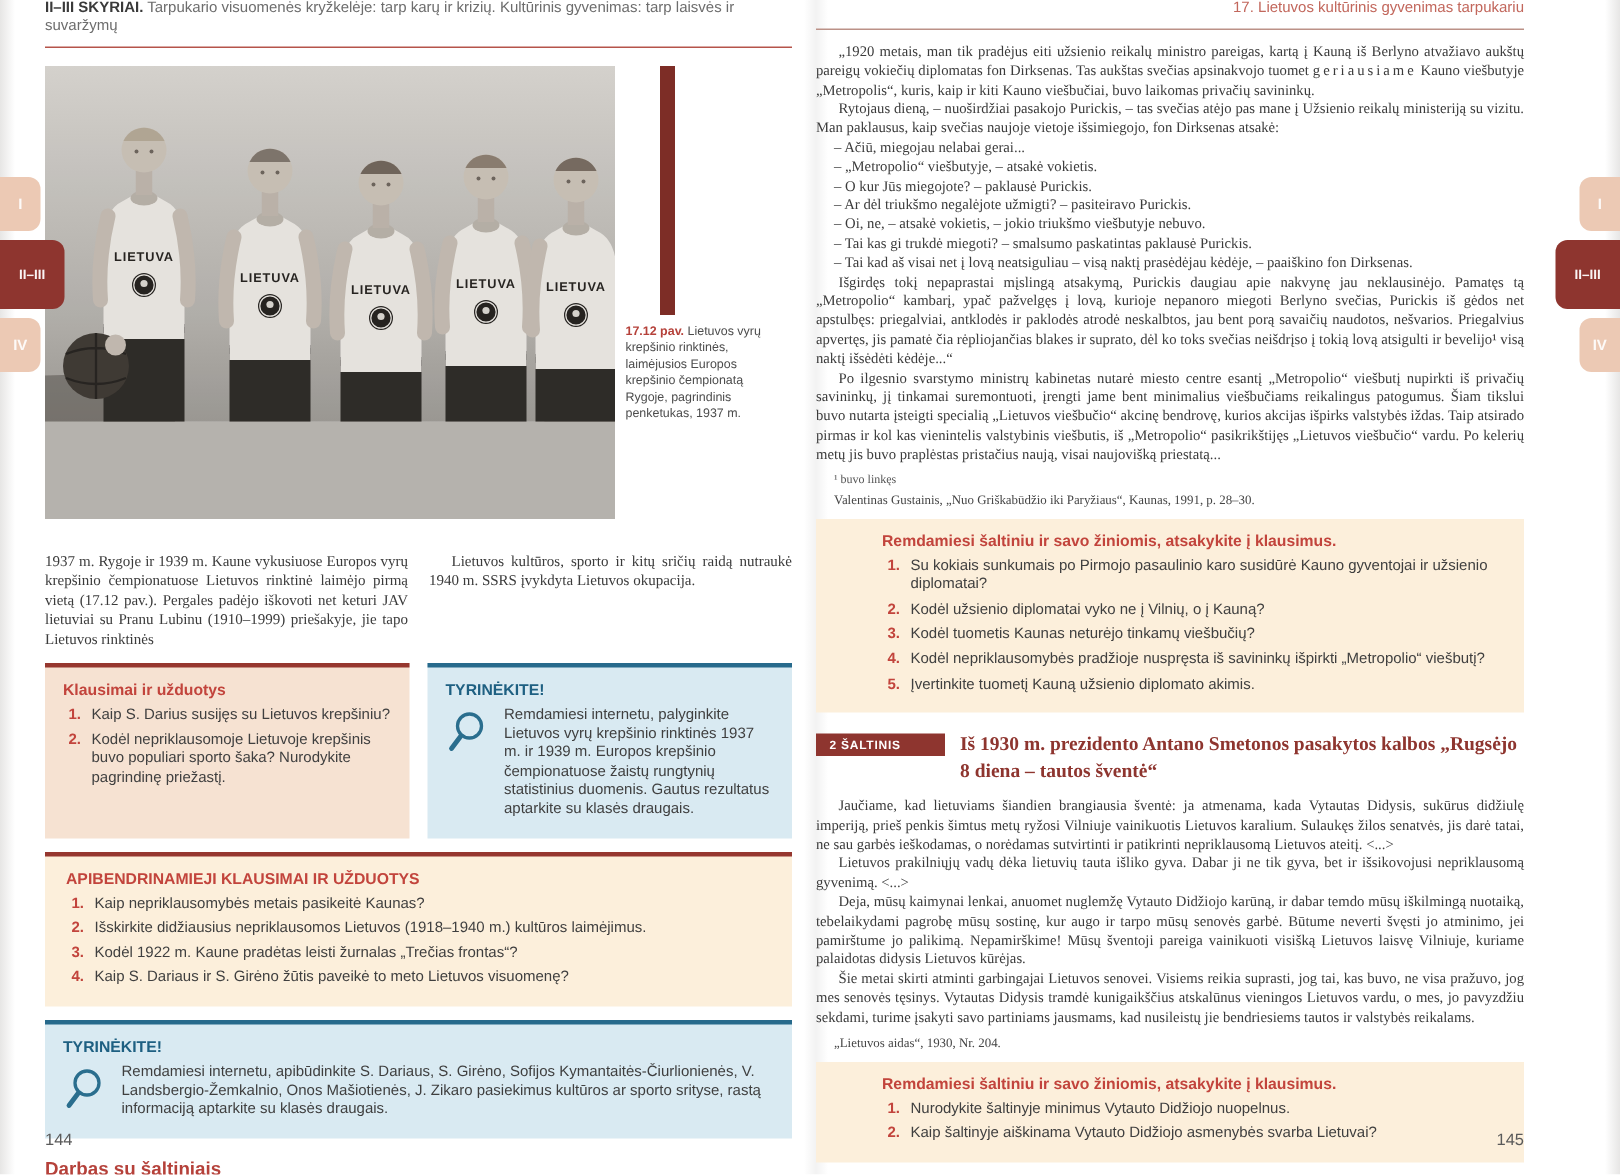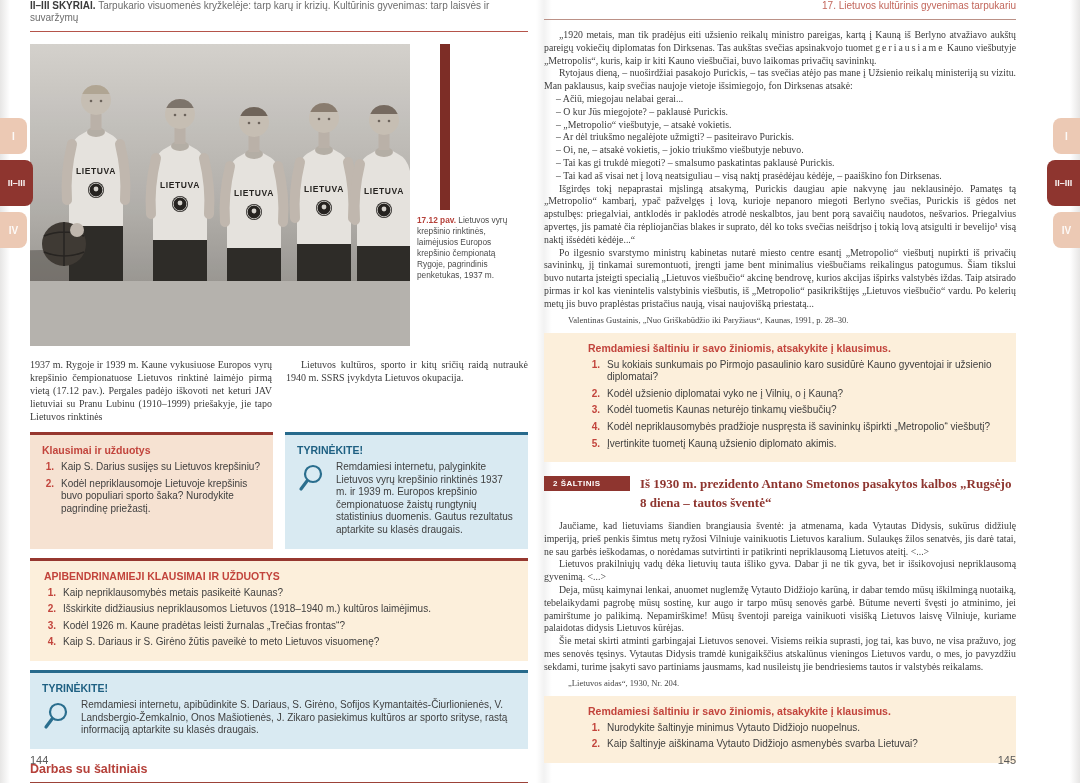--- a/index.html
+++ b/index.html
@@ -20,21 +20,21 @@
   .hdr-right{border-bottom:1px solid #bb9187;text-align:right;color:#c2675c;}
 
   
   .photo-row{display:flex;margin-top:12px;}
   .photo-frame{width:380px;height:302px;flex:0 0 380px;overflow:hidden;background:#b5b2ad;}
   .photo-side{position:relative;flex:1;padding-left:7px;}
   .accent-bar{position:absolute;left:30px;top:0;width:10px;height:166px;background:#7d2d26;}
   .caption{margin-top:171px;font-size:8.3px;line-height:1.32;color:#4c4c4c;width:96px;}
   .cap-label{color:#b5413a;font-weight:bold;}
 
-  .cols{display:flex;gap:14px;margin-top:12px;}
+  .cols{display:flex;gap:14px;margin-top:22px;}
   .col{flex:1;font-family:"Liberation Serif","DejaVu Serif",serif;font-size:10px;line-height:13px;text-align:justify;color:#3b3b3b;}
   .col p{margin:0;}
   .indent{text-indent:15px;}
 
   .boxrow{display:flex;gap:12px;margin-top:9px;align-items:stretch;}
   .box-pink,.box-blue,.box-cream{box-sizing:border-box;}
   .box-pink{flex:1;background:#f6e2d2;border-top:3px solid #96372f;padding:9px 12px 24px;}
   .box-blue{flex:1;background:#d9eaf2;border-top:3px solid #276a8c;padding:9px 12px 12px;}
   .box-cream{background:#fcefdb;border-top:3px solid #96372f;padding:9px 14px 12px;margin-top:9px;}
   .box-cream.plain{border-top:none;margin-top:8px;padding-left:44px;}
@@ -50,35 +50,35 @@
 
   .src-head{margin-top:12px;font-family:"Liberation Serif","DejaVu Serif",serif;overflow:hidden;}
   .badge{float:left;background:#8e352f;color:#ffffff;font-family:"Liberation Sans",sans-serif;font-weight:bold;font-size:8px;letter-spacing:.5px;padding:3px 9px 3px 9px;margin:2px 10px 2px 0;min-width:68px;}
   .src-title{font-weight:bold;color:#8e352f;font-size:13px;line-height:16.5px;}
 
   .serif-p{font-family:"Liberation Serif","DejaVu Serif",serif;font-size:10px;line-height:13px;text-align:justify;color:#3b3b3b;margin:0;text-indent:15px;}
   .rp .serif-p{font-size:9.8px;line-height:12.8px;}
   .dialog{text-align:left;text-indent:12px;}
   .quote-block{margin-top:9px;}
   .footnote{font-family:"Liberation Serif","DejaVu Serif",serif;font-size:8px;color:#555;margin:4px 0 0 12px;}
-  .src-ref{font-family:"Liberation Serif","DejaVu Serif",serif;font-size:8.6px;color:#454545;margin:4px 0 0 24px;}
+  .src-ref{font-family:"Liberation Serif","DejaVu Serif",serif;font-size:8.6px;color:#454545;margin:4px 0 0 12px;}
 
   .pagenum{position:absolute;bottom:17px;font-size:11px;color:#5a5a5a;}
   .pagenum.pl{left:0;}
   .pagenum.pr{right:0;margin-left:32px;}
 
   
   .tabs{position:absolute;top:118px;z-index:6;display:flex;flex-direction:column;gap:6px;}
   .tabs-left{left:0;align-items:flex-start;}
   .tabs-right{right:0;align-items:flex-end;}
   .tab{display:flex;align-items:center;justify-content:center;font-weight:bold;font-size:10px;color:rgba(255,255,255,.95);}
   .tabs-left .tab{border-radius:0 8px 8px 0;}
   .tabs-right .tab{border-radius:8px 0 0 8px;}
   .tab.inactive{background:#ecc9b4;width:27px;height:36px;color:rgba(255,255,255,.9);}
-  .tab.active{background:#8e352f;width:33px;height:46px;font-size:9px;}
+  .tab.active{background:#8e352f;width:43px;height:46px;font-size:9px;}
 </style>
 </head>
 <body>
 
 <div class="edge l"></div>
 <div class="edge r"></div>
 <div class="gutter"></div>
 
 <div class="tabs tabs-left">
   <div class="tab inactive">
@@ -272,21 +272,21 @@
       <li>
           <span class="q-num">1.</span>
           <span>Kaip nepriklausomybės metais pasikeitė Kaunas?</span>
         </li>
       <li>
           <span class="q-num">2.</span>
           <span>Išskirkite didžiausius nepriklausomos Lietuvos (1918–1940 m.) kultūros laimėjimus.</span>
         </li>
       <li>
           <span class="q-num">3.</span>
-          <span>Kodėl 1926 m. Kaune pradėtas leisti žurnalas „Trečias frontas“?</span>
+          <span>Kodėl 1922 m. Kaune pradėtas leisti žurnalas „Trečias frontas“?</span>
         </li>
       <li>
           <span class="q-num">4.</span>
           <span>Kaip S. Dariaus ir S. Girėno žūtis paveikė to meto Lietuvos visuomenę?</span>
         </li>
     </ul>
   </div>
 
   <div class="box-blue" style="margin-top:9px;">
     <div class="bt-blue">TYRINĖKITE!</div>
@@ -312,28 +312,29 @@
 </div>
 
 <div class="page page-right rp">
 
   <div class="hdr hdr-right">17. Lietuvos kultūrinis gyvenimas tarpukariu</div>
 
   <div class="quote-block">
     <p class="serif-p"><span>„1920 metais, man tik pradėjus eiti užsienio reikalų ministro pareigas, kartą į Kauną iš Berlyno atvažiavo aukštų pareigų vokiečių diplomatas fon Dirksenas. Tas aukštas svečias apsinakvojo tuomet </span><span style="letter-spacing:2px;">geriausiame</span><span> Kauno viešbutyje „Metropolis“, kuris, kaip ir kiti Kauno viešbučiai, buvo laikomas privačių savininkų.</span></p>
     <p class="serif-p">Rytojaus dieną, – nuoširdžiai pasakojo Purickis, – tas svečias atėjo pas mane į Užsienio reikalų ministeriją su vizitu. Man paklausus, kaip svečias naujoje vietoje išsimiegojo, fon Dirksenas atsakė:</p>
     <p class="serif-p dialog">– Ačiū, miegojau nelabai gerai...</p>
+    <p class="serif-p dialog">– „Metropolio“ viešbutyje, – atsakė vokietis.</p>
     <p class="serif-p dialog">– O kur Jūs miegojote? – paklausė Purickis.</p>
-    <p class="serif-p dialog">– „Metropolio“ viešbutyje, – atsakė vokietis.</p>
     <p class="serif-p dialog">– Ar dėl triukšmo negalėjote užmigti? – pasiteiravo Purickis.</p>
     <p class="serif-p dialog">– Oi, ne, – atsakė vokietis, – jokio triukšmo viešbutyje nebuvo.</p>
     <p class="serif-p dialog">– Tai kas gi trukdė miegoti? – smalsumo paskatintas paklausė Purickis.</p>
     <p class="serif-p dialog">– Tai kad aš visai net į lovą neatsiguliau – visą naktį prasėdėjau kėdėje, – paaiškino fon Dirksenas.</p>
     <p class="serif-p">Išgirdęs tokį nepaprastai mįslingą atsakymą, Purickis daugiau apie nakvynę jau neklausinėjo. Pamatęs tą „Metropolio“ kambarį, ypač pažvelgęs į lovą, kurioje nepanoro miegoti Berlyno svečias, Purickis iš gėdos net apstulbęs: priegalviai, antklodės ir paklodės atrodė neskalbtos, jau bent porą savaičių naudotos, nešvarios. Priegalvius apvertęs, jis pamatė čia rėpliojančias blakes ir suprato, dėl ko toks svečias neišdrįso į tokią lovą atsigulti ir bevelijo¹ visą naktį išsėdėti kėdėje...“</p>
     <p class="serif-p">Po ilgesnio svarstymo ministrų kabinetas nutarė miesto centre esantį „Metropolio“ viešbutį nupirkti iš privačių savininkų, jį tinkamai suremontuoti, įrengti jame bent minimalius viešbučiams reikalingus patogumus. Šiam tikslui buvo nutarta įsteigti specialią „Lietuvos viešbučio“ akcinę bendrovę, kurios akcijas išpirks valstybės iždas. Taip atsirado pirmas ir kol kas vienintelis valstybinis viešbutis, iš „Metropolio“ pasikrikštijęs „Lietuvos viešbučio“ vardu. Po kelerių metų jis buvo praplėstas pristačius naują, visai naujovišką priestatą...</p>
+    <div class="footnote">¹  buvo linkęs</div>
     <div class="src-ref">Valentinas Gustainis, „Nuo Griškabūdžio iki Paryžiaus“, Kaunas, 1991, p. 28–30.</div>
   </div>
 
   <div class="box-cream plain">
     <div class="bt-red">Remdamiesi šaltiniu ir savo žiniomis, atsakykite į klausimus.</div>
     <ul class="q-list">
       <li>
           <span class="q-num">1.</span>
           <span>Su kokiais sunkumais po Pirmojo pasaulinio karo susidūrė Kauno gyventojai ir užsienio diplomatai?</span>
         </li>

